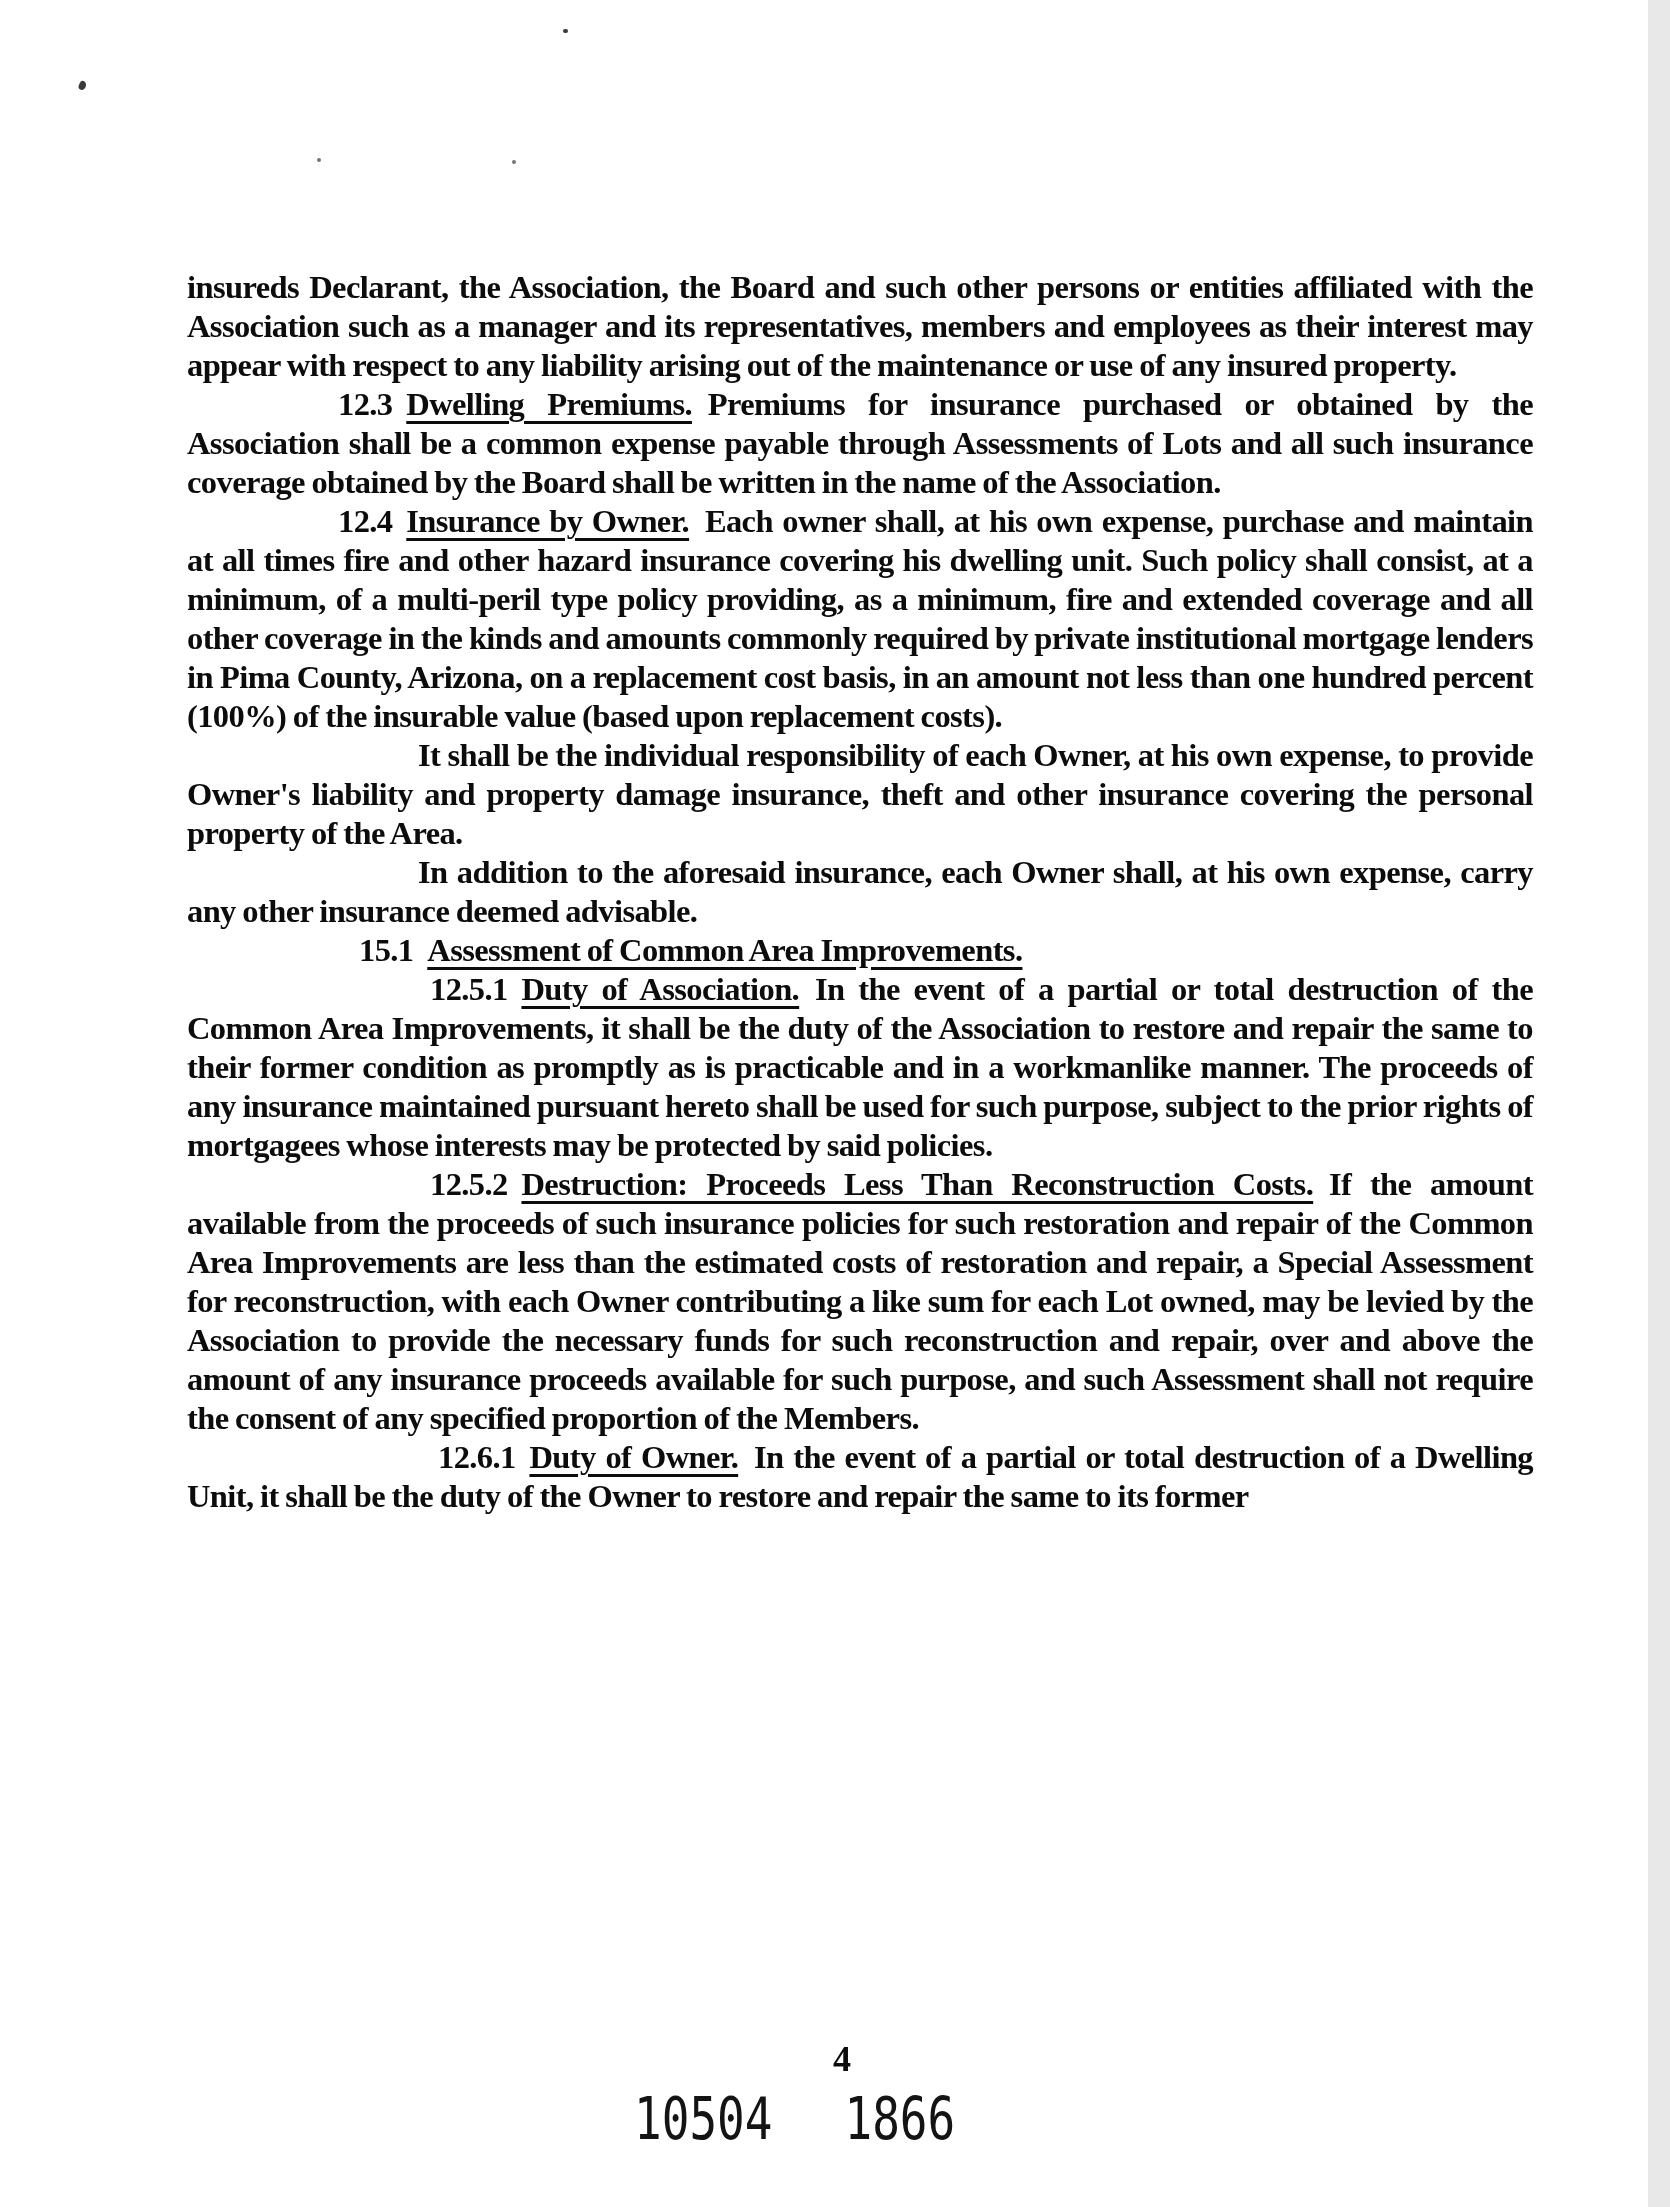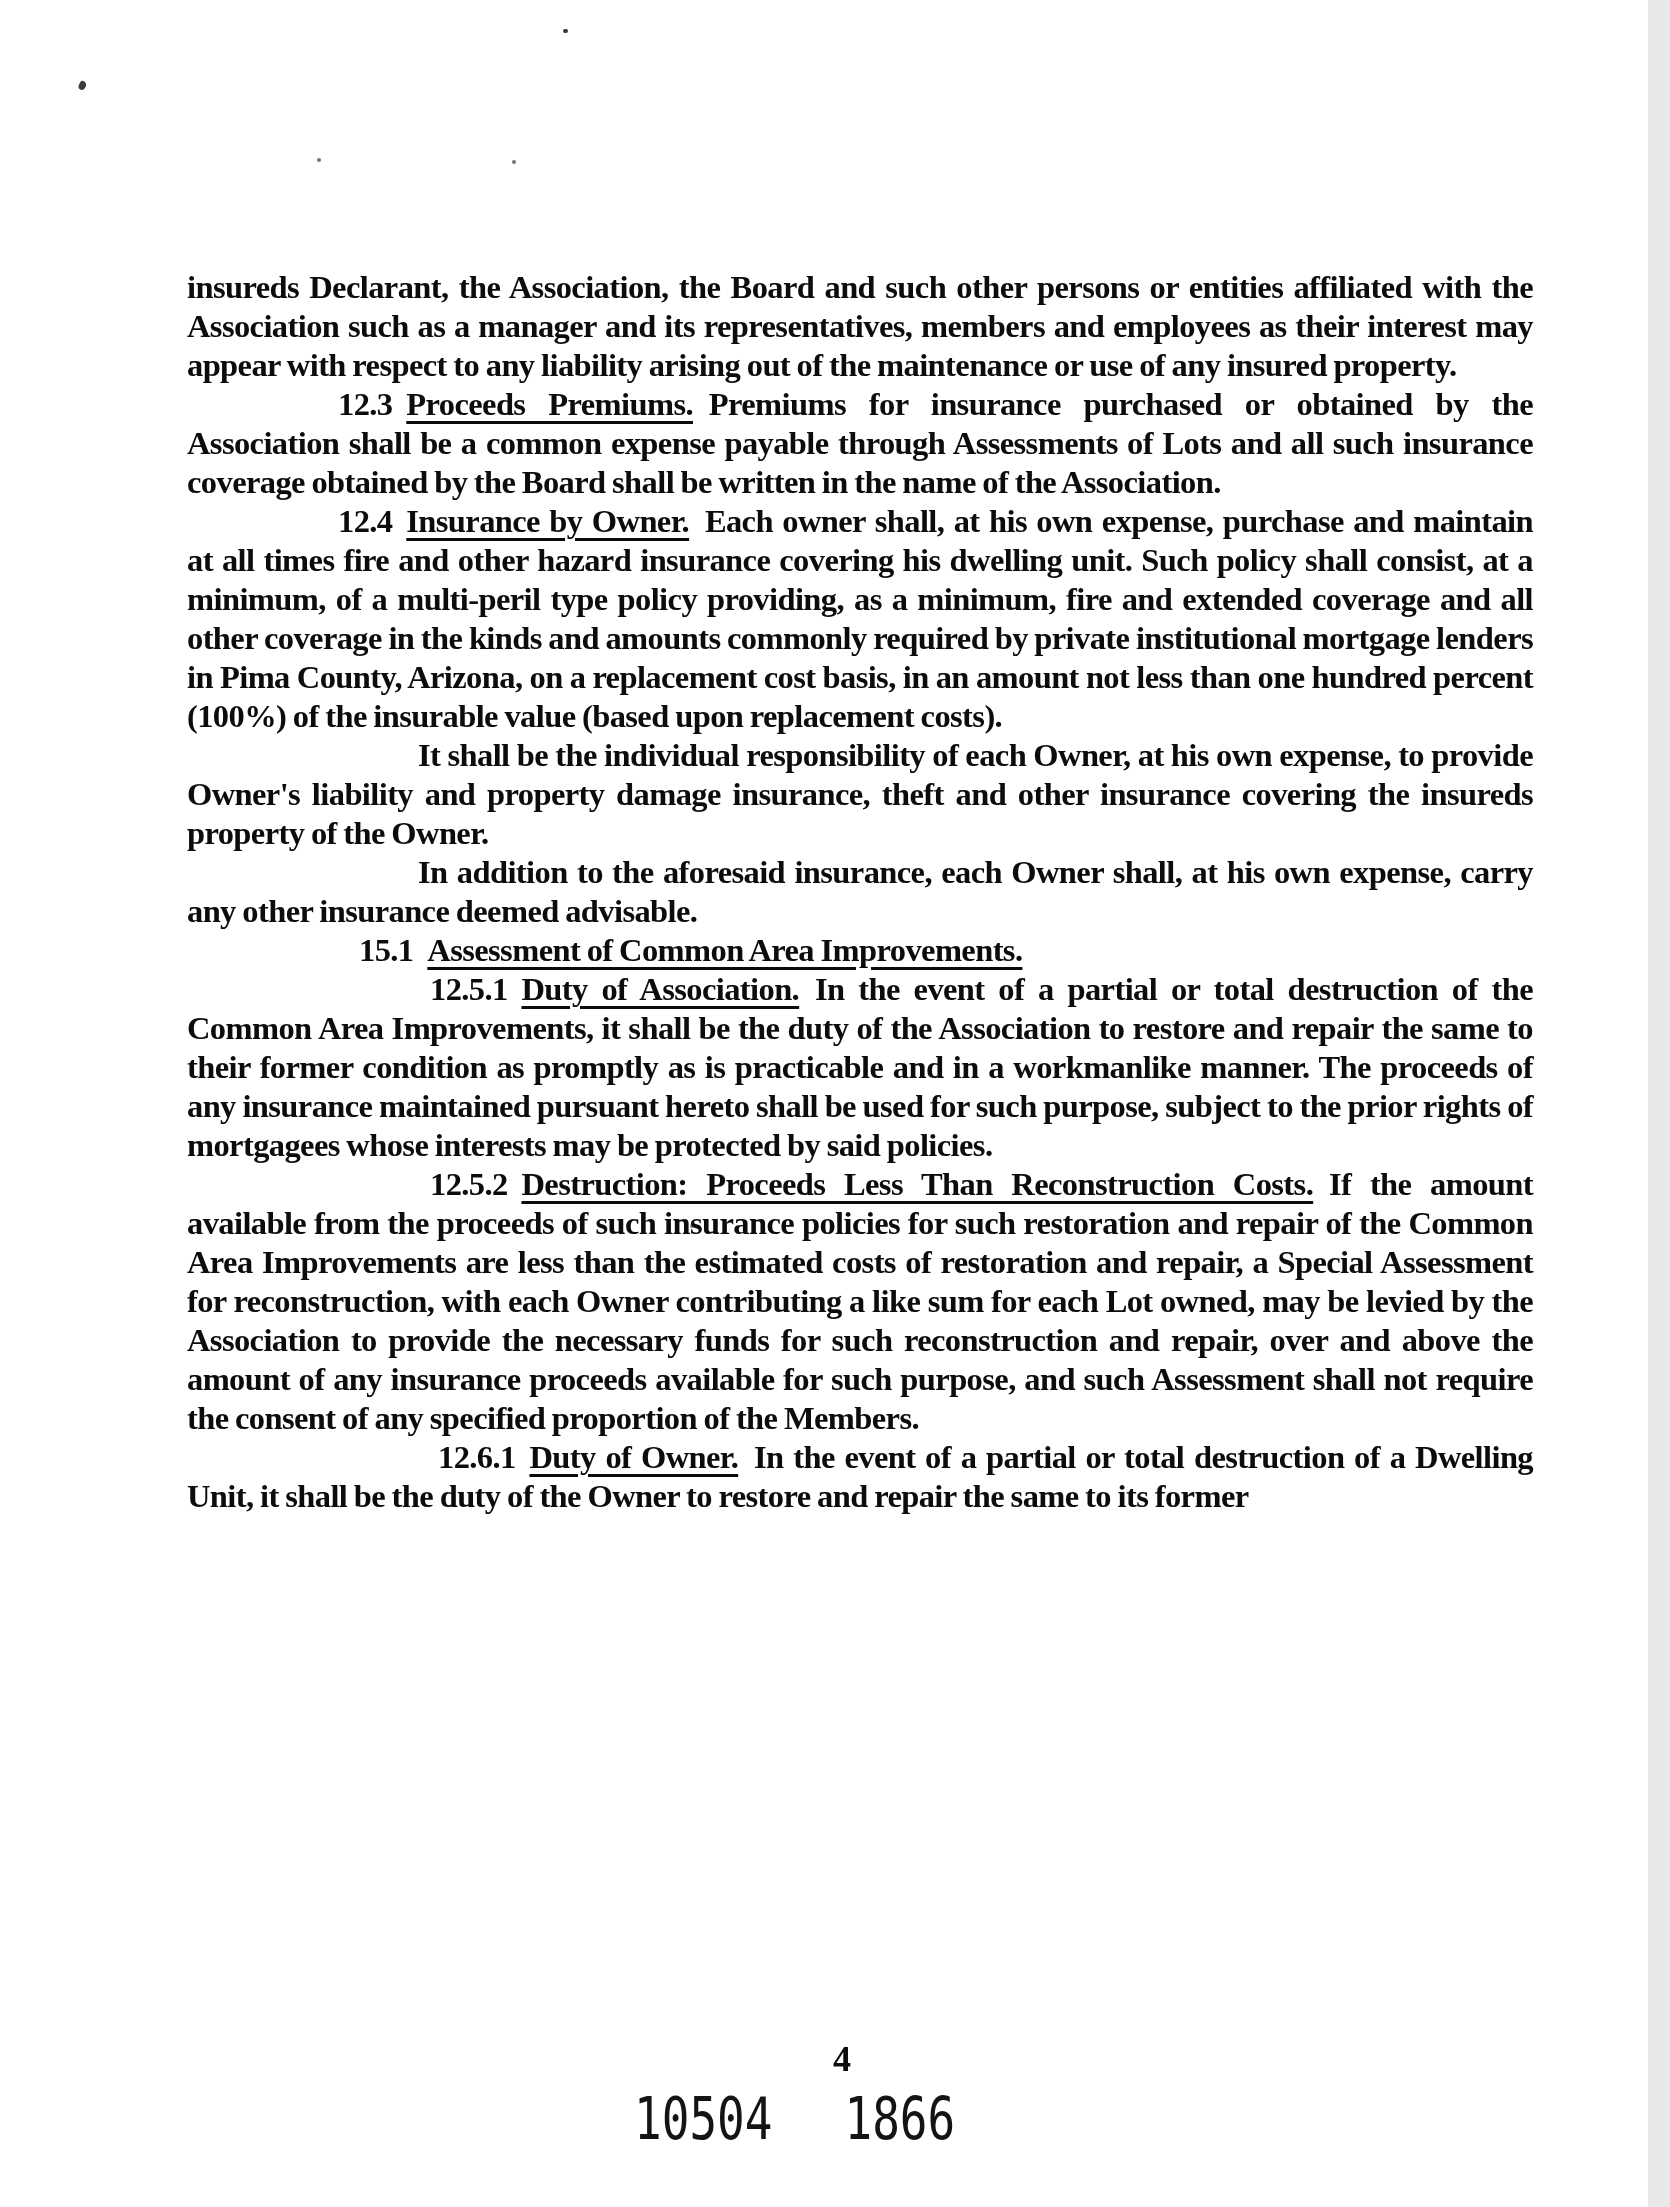--- a/index.html
+++ b/index.html
@@ -65,29 +65,29 @@
   <span class="speck d"></span>
   <span class="speck e"></span>
 
   <div class="doc">
 
     <p class="p-cont">
       <span>insureds Declarant, the Association, the Board and such other persons or entities affiliated with the Association such as a manager and its representatives, members and employees as their interest may appear with respect to any liability arising out of the maintenance or use of any insured property.</span>
     </p>
 
     <p class="s123">
-      <span class="pnum">12.3</span><span class="ptitle">Proceeds Premiums.</span><span>Premiums for insurance purchased or obtained by the Association shall be a common expense payable through Assessments of Lots and all such insurance coverage obtained by the Board shall be written in the name of the Association.</span>
+      <span class="pnum">12.3</span><span class="ptitle">Dwelling Premiums.</span><span>Premiums for insurance purchased or obtained by the Association shall be a common expense payable through Assessments of Lots and all such insurance coverage obtained by the Board shall be written in the name of the Association.</span>
     </p>
 
     <p class="s124">
       <span class="pnum">12.4</span><span class="ptitle">Insurance by Owner.</span><span>Each owner shall, at his own expense, purchase and maintain at all times fire and other hazard insurance covering his dwelling unit.  Such policy shall consist, at a minimum, of a multi-peril type policy providing, as a minimum, fire and extended coverage and all other coverage in the kinds and amounts commonly required by private institutional mortgage lenders in Pima County, Arizona, on a replacement cost basis, in an amount not less than one hundred percent (100%) of the insurable value (based upon replacement costs).</span>
     </p>
 
     <p class="p-plain1">
-      <span>It shall be the individual responsibility of each Owner, at his own expense, to provide Owner's liability and property damage insurance, theft and other insurance covering the insureds property of the Owner.</span>
+      <span>It shall be the individual responsibility of each Owner, at his own expense, to provide Owner's liability and property damage insurance, theft and other insurance covering the personal property of the Area.</span>
     </p>
 
     <p class="p-plain2">
       <span>In addition to the aforesaid insurance, each Owner shall, at his own expense, carry any other insurance deemed advisable.</span>
     </p>
 
     <p class="h125">
       <span class="pnum">15.1</span><span class="ptitle">Assessment of Common Area Improvements.</span>
     </p>
 

